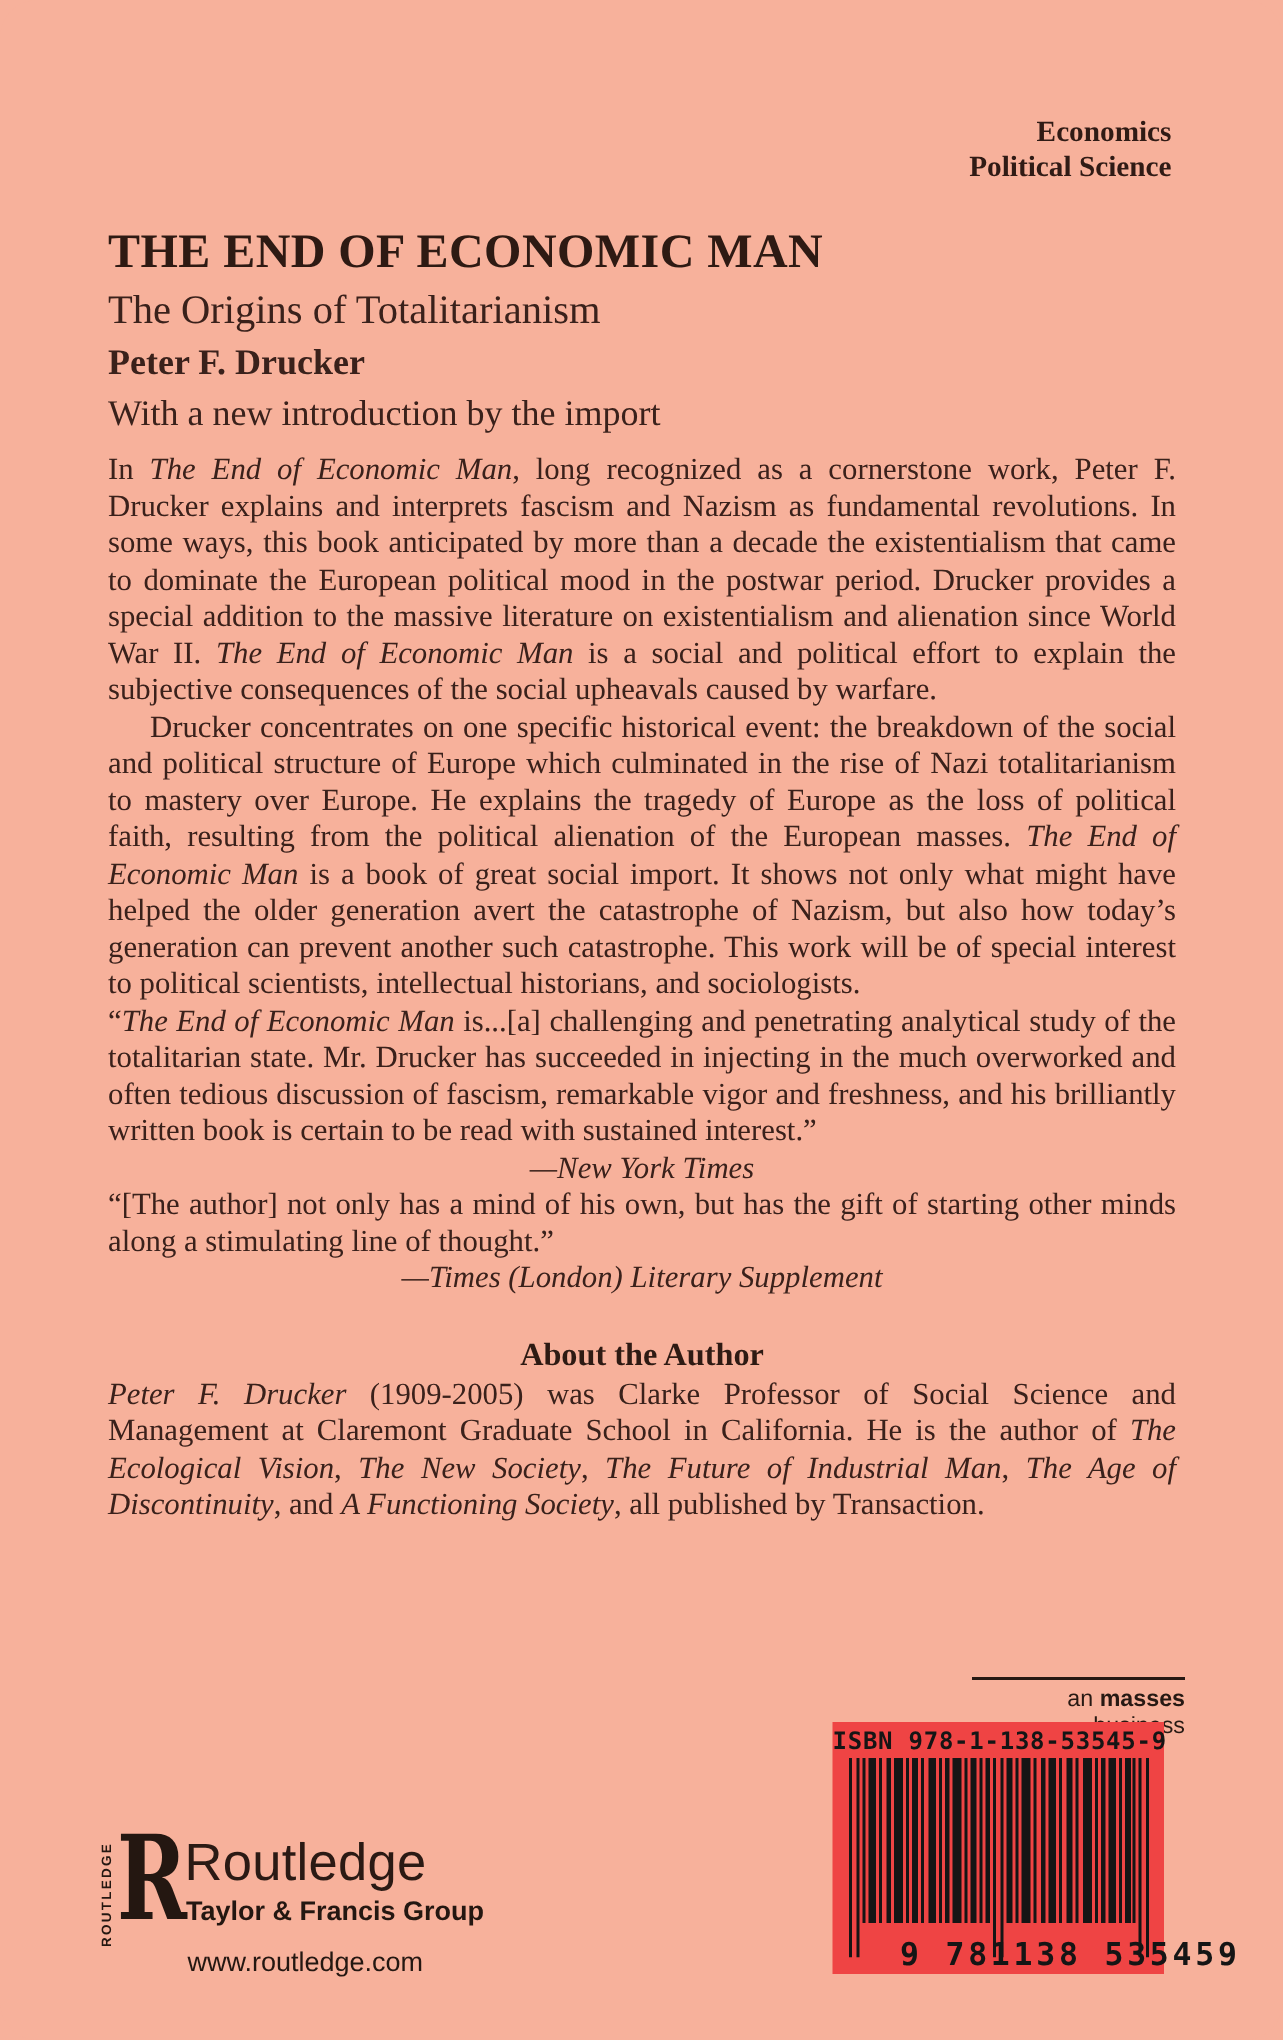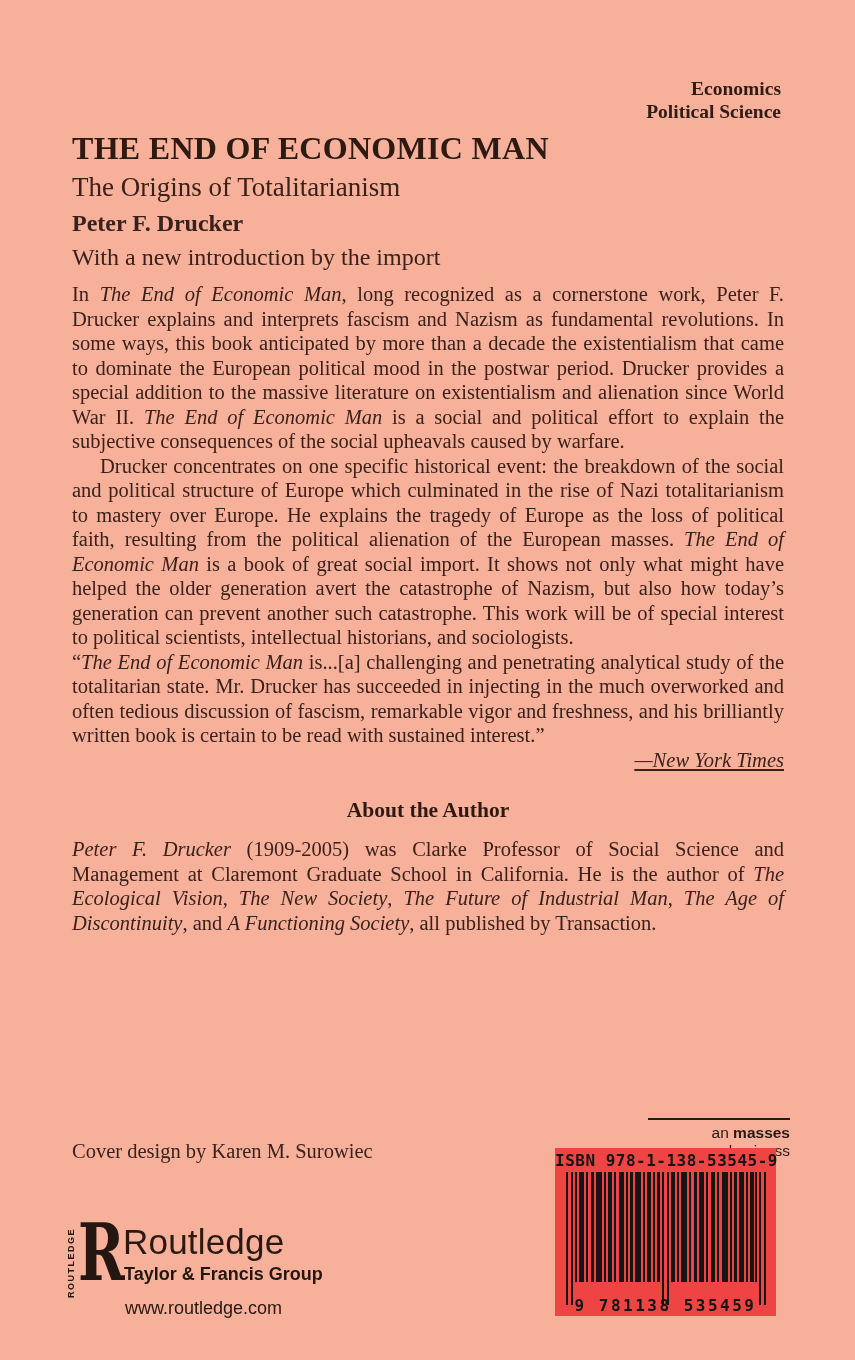--- a/index.html
+++ b/index.html
@@ -7,39 +7,39 @@
     position:relative; width:855px; height:1360px;
     background:#f7b19b; color:#3a211b; overflow:hidden;
     font-family:"Liberation Serif", serif;
     border-radius:25px;
   }
   .categories {
     position:absolute; top:78px; right:74px;
     text-align:right; font-weight:bold; font-size:19.5px; line-height:22.5px;
     color:#301b15;
   }
-  .content { position:absolute; left:72px; top:130px; width:712px; }
+  .content { position:absolute; left:72px; top:149px; width:712px; }
   .title {
     font-size:32px; font-weight:bold; margin:0 0 5px; color:#2e1a13;
     letter-spacing:0.3px;
   }
   .subtitle { font-size:27px; margin:0 0 7px; }
   .author   { font-size:24px; font-weight:bold; margin:0 0 7px; }
   .tagline  { font-size:24px; margin:0 0 11px; }
   p.body {
     font-size:20.5px; line-height:24.5px; text-align:justify;
     margin:0; color:#3a211b;
   }
   p.indent { text-indent:28px; }
   .praise-intro { margin-top:24px; }
   .quote { margin-top:26px; }
-  .attribution { display:block; text-align:right;text-decoration:underline; }
+  .attribution { display:block; text-align:center; }
   .about-heading {
     text-align:center; font-weight:bold; font-size:21.5px;
-    margin:26px 0 14px; color:#2e1a13;
+    margin:26px 0 2px; color:#2e1a13;
   }
   .credit { position:absolute; left:72px; top:1140px; font-size:20.5px; }
 
   
   .informa {
     position:absolute; top:1118px; right:65px; width:142px;
     font-family:"Liberation Sans", sans-serif; font-size:15.5px;
     color:#271913; text-align:right;
     border-top:2px solid #271913; padding-top:4px; line-height:18px;
   }
@@ -51,22 +51,22 @@
     background:#ef4444;
   }
   .isbn {
     font-family:"DejaVu Sans Mono", monospace; font-size:16px; font-weight:bold;
     color:#151515; text-align:center; margin-top:3px; letter-spacing:0.5px;
     white-space:nowrap;
   }
   .bars { display:block; margin:2px auto 0; }
   .barcode-digits {
     position:absolute; left:0; right:0; bottom:1px;
-    font-family:"DejaVu Sans Mono", monospace; font-size:16px; font-weight:bold;
-    color:#151515; text-align:center; letter-spacing:2.5px; white-space:nowrap;
+    font-family:"DejaVu Sans Mono", monospace; font-size:21px; font-weight:bold;
+    color:#151515; text-align:center; letter-spacing:2.5px; white-space:nowrap;padding-left:45px;
   }
 
   
   .routledge { position:absolute; left:66px; top:1218px; width:300px; height:100px; color:#241711; }
   .vertical-name {
     position:absolute; left:0; top:10px; height:70px;
     font-family:"Liberation Sans", sans-serif; font-weight:bold;
     font-size:9px; letter-spacing:1.5px;
     writing-mode:vertical-rl; transform:rotate(180deg); text-align:center;
   }
@@ -108,26 +108,29 @@
 
     <p class="body"><span>In </span><i>The End of Economic Man</i><span>, long recognized as a cornerstone work, Peter F. Drucker explains and interprets fascism and Nazism as fundamental revolutions. In some ways, this book anticipated by more than a decade the existentialism that came to dominate the European political mood in the postwar period. Drucker provides a special addition to the massive literature on existentialism and alienation since World War II. </span><i>The End of Economic Man</i><span> is a social and political effort to explain the subjective consequences of the social upheavals caused by warfare.</span></p>
     <p class="body indent"><span>Drucker concentrates on one specific historical event: the breakdown of the social and political structure of Europe which culminated in the rise of Nazi totalitarianism to mastery over Europe. He explains the tragedy of Europe as the loss of political faith, resulting from the political alienation of the European masses. </span><i>The End of Economic Man</i><span> is a book of great social import. It shows not only what might have helped the older generation avert the catastrophe of Nazism, but also how today’s generation can prevent another such catastrophe. This work will be of special interest to political scientists, intellectual historians, and sociologists.</span></p>
 
 
     <p class="body quote">
       <span><span>“</span><i>The End of Economic Man</i><span> is...[a] challenging and penetrating analytical study of the totalitarian state. Mr. Drucker has succeeded in injecting in the much overworked and often tedious discussion of fascism, remarkable vigor and freshness, and his brilliantly written book is certain to be read with sustained interest.”</span></span>
       <span class="attribution"><i>—New York Times</i></span>
     </p>
 
+    <p class="body quote">
+      <span><span>“[The author] not only has a mind of his own, but has the gift of starting other minds along a stimulating line of thought.”</span></span>
+      <span class="attribution"><i>—Times (London) Literary Supplement</i></span>
+    </p>
 
     <div class="about-heading">About the Author</div>
     <p class="body"><i>Peter F. Drucker</i><span> (1909-2005) was Clarke Professor of Social Science and Management at Claremont Graduate School in California. He is the author of </span><i>The Ecological Vision</i><span>, </span><i>The New Society</i><span>, </span><i>The Future of Industrial Man</i><span>, </span><i>The Age of Discontinuity</i><span>, and </span><i>A Functioning Society</i><span>, all published by Transaction.</span></p>
   </div>
 
-  <div class="credit">Cover design by Karen M. Surowiec</div>
 
   <div class="informa">
     <span>an </span><span class="brand">masses</span><span> business</span>
   </div>
 
   <div class="barcode-box">
     <div class="isbn">ISBN 978-1-138-53545-9</div>
     <svg class="bars" width="200" height="133" viewBox="0 0 200 133">
       <g fill="#151515">
         <rect x="0" y="0" width="2" height="133"></rect>

